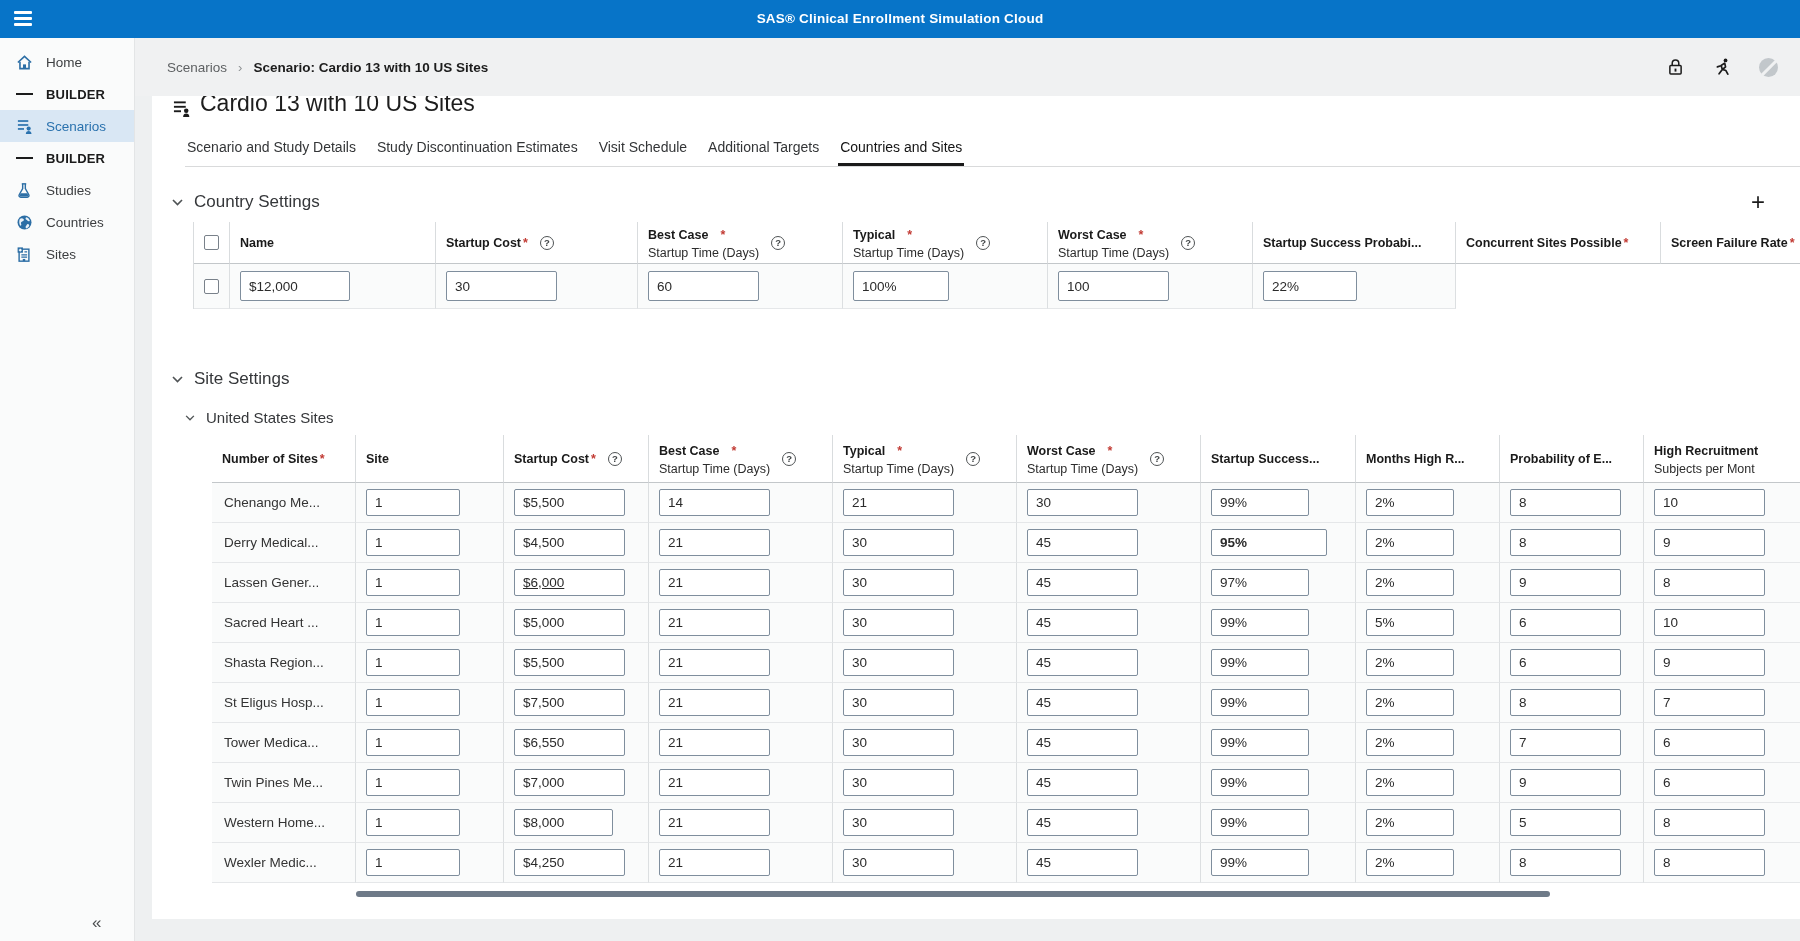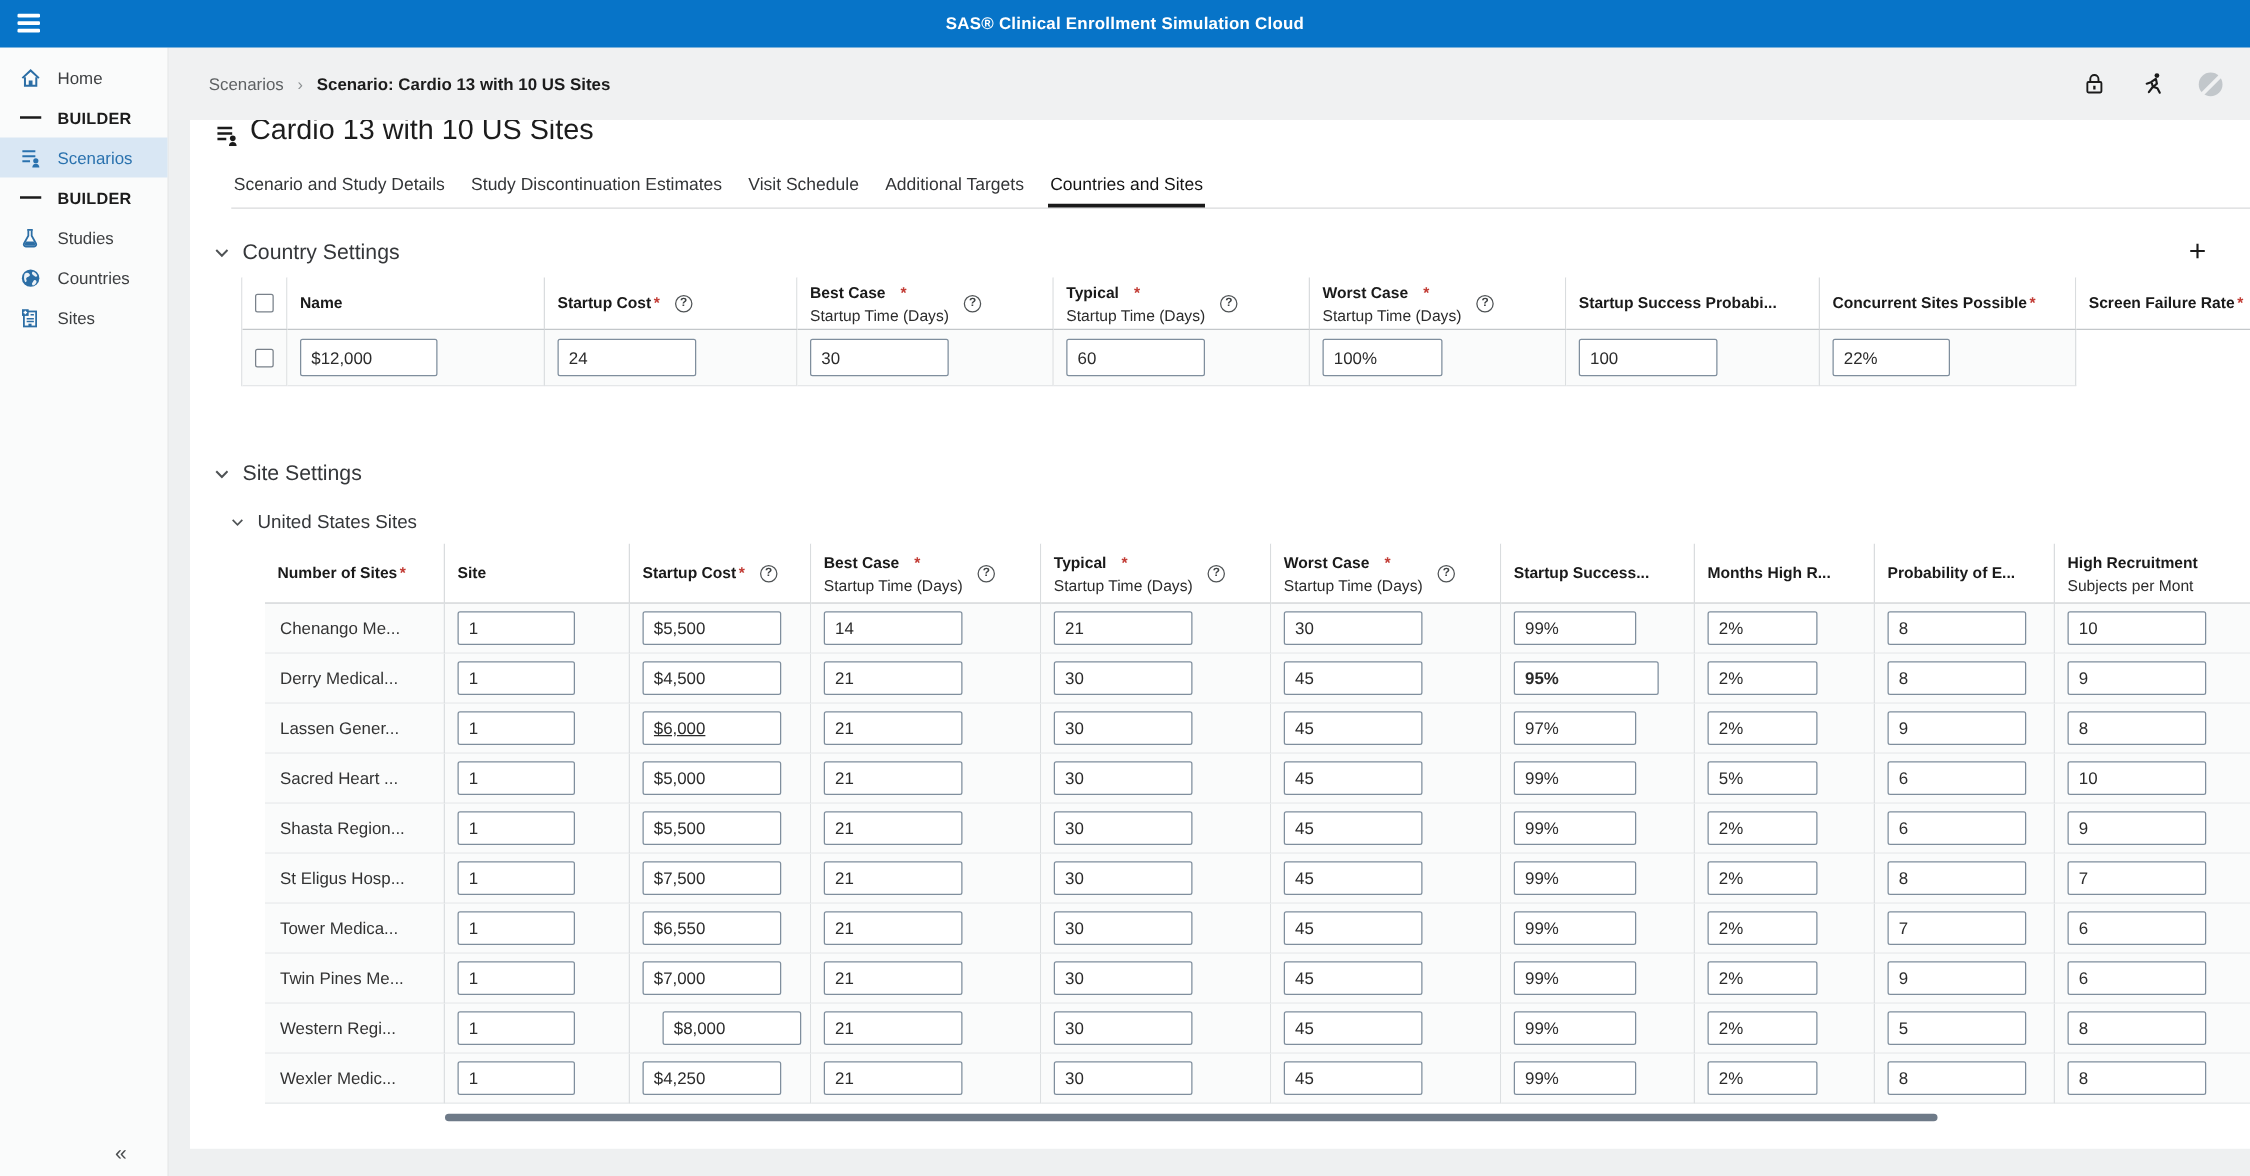--- a/index.html
+++ b/index.html
@@ -284,23 +284,20 @@
           <div class="th-l1"><span class="th-lbl">Screen Failure Rate</span><span class="req">*</span></div>
         </div>
       </div>
       <div class="td" style="padding: 0px;">
         <div class="cbx"></div>
       </div>
       <div class="td">
         <input class="inp" type="text" value="$12,000" style="width: 110px;">
       </div>
       <div class="td">
-        <input class="inp" type="text" value="24" style="width: 111px;">
-      </div>
-      <div class="td">
         <input class="inp" type="text" value="30" style="width: 111px;">
       </div>
       <div class="td">
         <input class="inp" type="text" value="60" style="width: 111px;">
       </div>
       <div class="td">
         <input class="inp" type="text" value="100%" style="width: 96px;">
       </div>
       <div class="td">
         <input class="inp" type="text" value="100" style="width: 111px;">
@@ -604,26 +601,26 @@
       </div>
       <div class="td">
         <input class="inp" type="text" value="2%" style="width: 88px;">
       </div>
       <div class="td">
         <input class="inp" type="text" value="9" style="width: 111px;">
       </div>
       <div class="td">
         <input class="inp" type="text" value="6" style="width: 111px;">
       </div>
-      <div class="td namecell">Western Regi...</div>
-      <div class="td">
-        <input class="inp" type="text" value="1" style="width: 94px;">
-      </div>
-      <div class="td">
-        <input class="inp" type="text" value="$8,000" style="width: 111px; margin-left: 16px;">
+      <div class="td namecell">Western Home...</div>
+      <div class="td">
+        <input class="inp" type="text" value="1" style="width: 94px;">
+      </div>
+      <div class="td">
+        <input class="inp" type="text" value="$8,000" style="width: 99px;">
       </div>
       <div class="td">
         <input class="inp" type="text" value="21" style="width: 111px;">
       </div>
       <div class="td">
         <input class="inp" type="text" value="30" style="width: 111px;">
       </div>
       <div class="td">
         <input class="inp" type="text" value="45" style="width: 111px;">
       </div>

